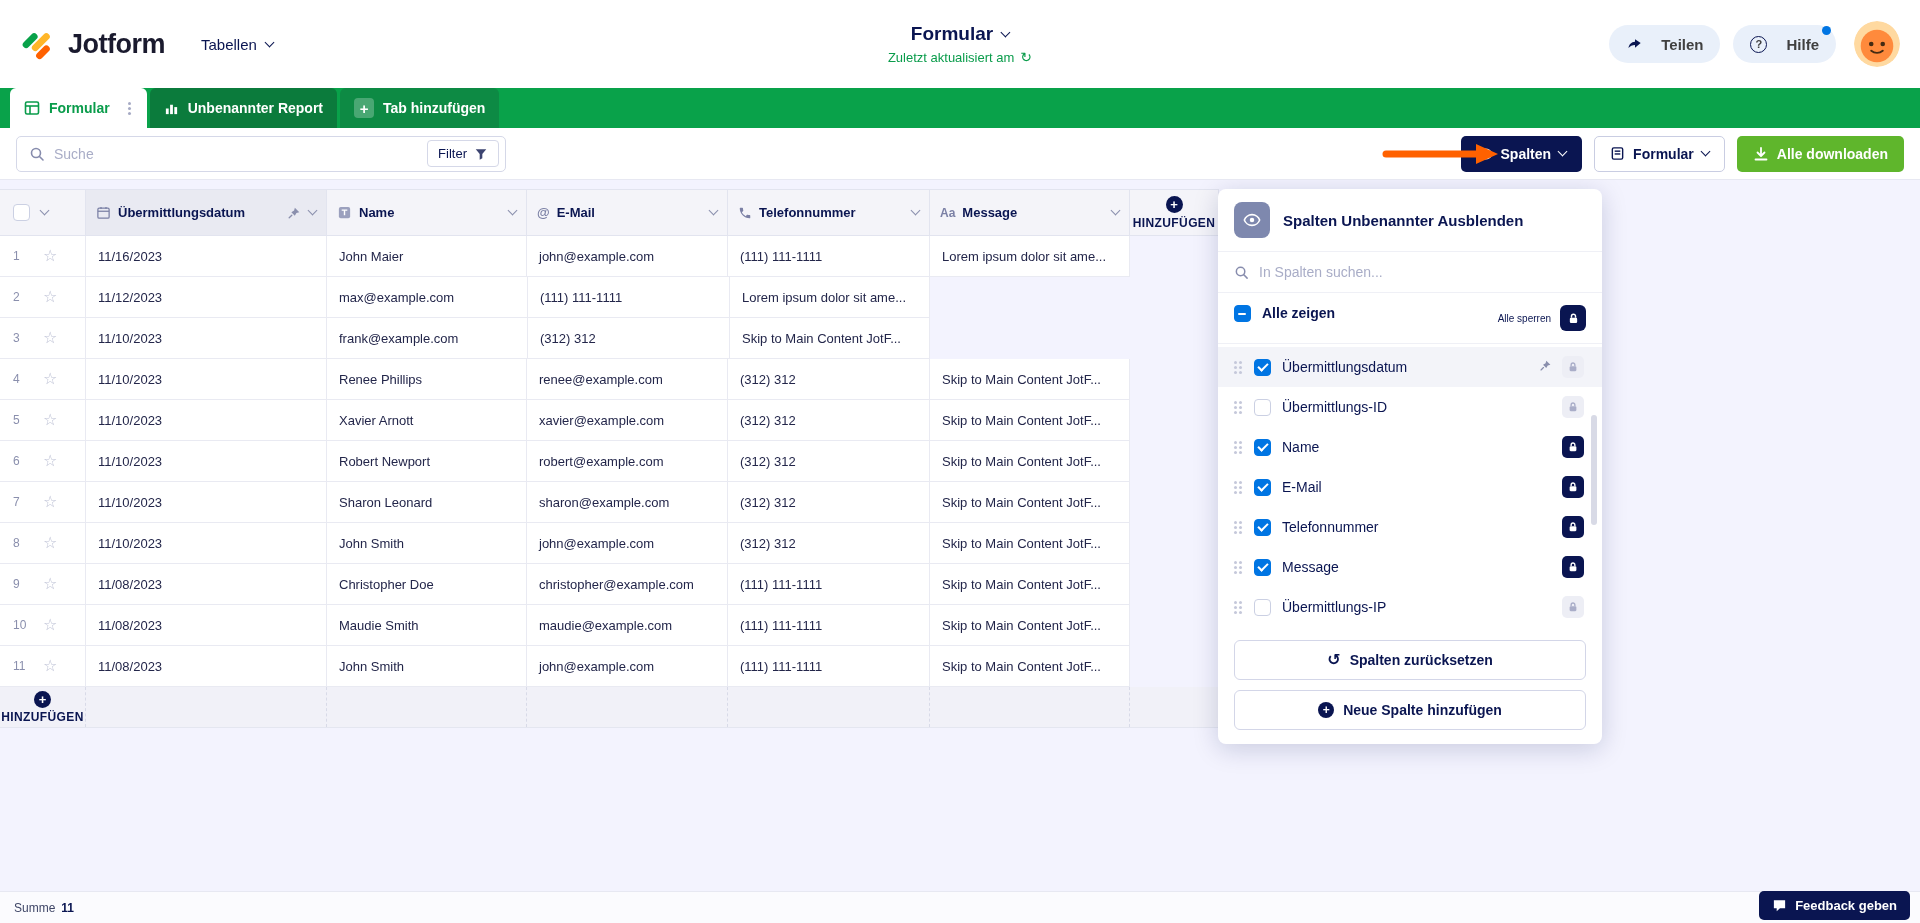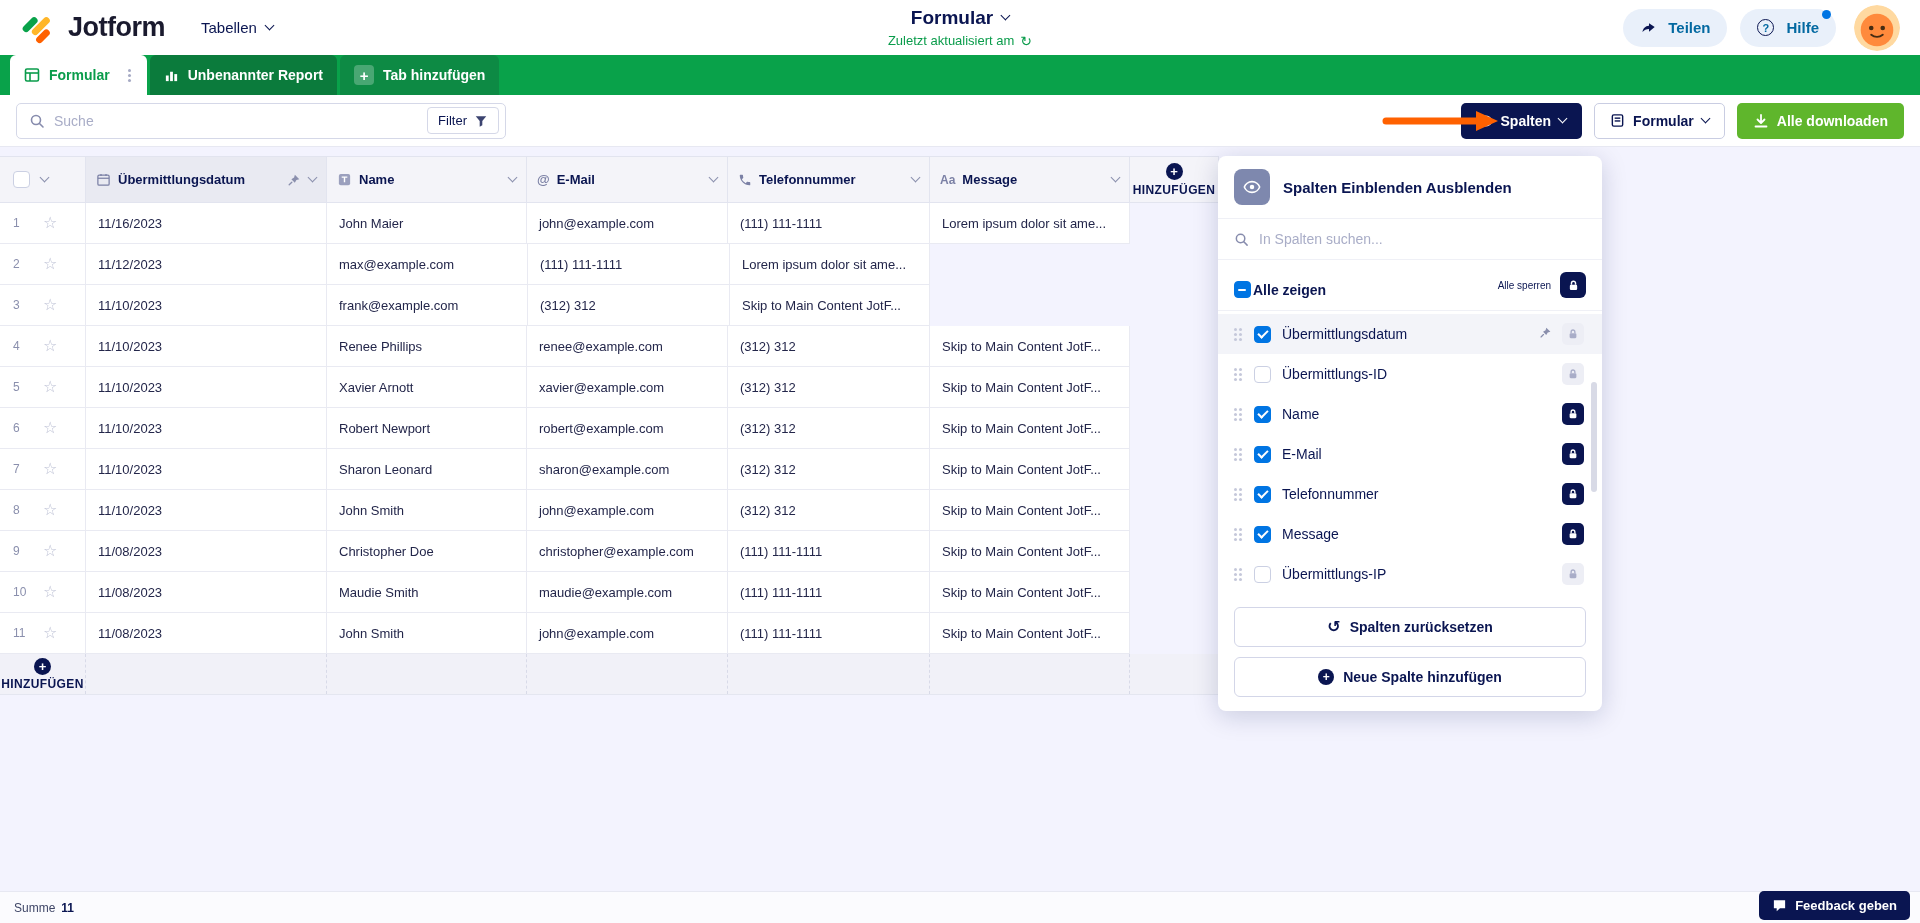--- a/index.html
+++ b/index.html
@@ -1,30 +1,30 @@
 <!DOCTYPE html>
 <html><head>
 <meta charset="utf-8">
 <style>
 *{margin:0;padding:0;box-sizing:border-box}
 html,body{width:1920px;height:923px;overflow:hidden}
 body{font-family:"Liberation Sans","DejaVu Sans",sans-serif;background:#F3F3FE;color:#0A1551}
 .app{width:1920px;height:923px;display:flex;flex-direction:column}
 
 
-.topbar{height:55px;background:#fff;display:flex;align-items:center;padding:0 20px;position:relative;flex:0 0 auto}
+.topbar{height:88px;background:#fff;display:flex;align-items:center;padding:0 20px;position:relative;flex:0 0 auto}
 .logo{display:flex;align-items:center;gap:10px;cursor:pointer}
 .logo-text{font-size:27px;font-weight:bold;color:#1A1A2E;letter-spacing:-.5px}
 .tables-menu{display:flex;align-items:center;gap:9px;margin-left:36px;font-size:15px;color:#0A1551;cursor:pointer}
 .center-title{position:absolute;left:50%;top:50%;transform:translate(-50%,-50%);text-align:center}
 .ct-row{display:flex;align-items:center;gap:9px;justify-content:center;font-size:19px;font-weight:bold;cursor:pointer}
 .ct-sub{margin-top:4px;font-size:13px;color:#0A9C4B;display:flex;gap:6px;justify-content:center;align-items:center}
 .refresh{font-size:14px;cursor:pointer}
 .top-right{margin-left:auto;display:flex;align-items:center;gap:13px}
-.pill{height:38px;border-radius:19px;background:#E9F0FA;display:flex;align-items:center;gap:12px;padding:8px 17px;font-size:15px;font-weight:bold;color:#0369a1;position:relative;cursor:pointer}
+.pill{height:38px;border-radius:19px;background:#E9F0FA;display:flex;align-items:center;gap:19px;padding:8px 17px;font-size:15px;font-weight:bold;color:#404040;position:relative;cursor:pointer}
 .dot{position:absolute;top:1px;right:5px;width:9px;height:9px;border-radius:50%;background:#0075E3}
 .qmark{width:17px;height:17px;border-radius:50%;border:1.7px solid #0A1551;font-size:11px;font-weight:bold;display:flex;align-items:center;justify-content:center}
 .avatar{width:46px;height:46px;border-radius:50%;overflow:hidden;margin-left:5px;cursor:pointer;flex:0 0 auto}
 
 
 .chev{display:inline-block;width:7px;height:7px;border-right:1.8px solid currentColor;border-bottom:1.8px solid currentColor;transform:rotate(45deg);margin-top:-4px}
 .chev.gray{color:#8A8FAD}
 
 
 .tabbar{height:40px;background:#09A24A;display:flex;align-items:stretch;padding-left:10px;flex:0 0 auto}
@@ -71,21 +71,21 @@
 .addlbl{font-size:12px;font-weight:bold;color:#0A1551;letter-spacing:.4px}
 
 
 .panel{position:absolute;left:1218px;top:9px;width:384px;background:#fff;border-radius:8px;box-shadow:0 5px 26px rgba(10,21,81,.18);z-index:20;padding-bottom:14px}
 .p-head{display:flex;align-items:center;gap:13px;padding:13px 16px}
 .p-icon{width:36px;height:36px;border-radius:8px;background:#7E88AE;display:flex;align-items:center;justify-content:center;flex:0 0 auto}
 .p-title{font-size:15px;font-weight:bold;color:#0A1551}
 .p-search{display:flex;align-items:center;gap:10px;padding:12px 16px;border-top:1px solid #EFF0F6;border-bottom:1px solid #EFF0F6}
 .p-search input{border:none;outline:none;flex:1;font-size:14px;color:#0A1551;font-family:inherit}
 .p-search input::placeholder{color:#A9ADC7}
-.p-allrow{display:flex;align-items:flex-end;gap:2px;padding:12px 16px;font-size:14px;font-weight:bold;border-bottom:1px solid #EFF0F6}
+.p-allrow{display:flex;align-items:flex-start;gap:11px;padding:12px 16px;font-size:14px;font-weight:bold;border-bottom:1px solid #EFF0F6}
 .p-allrow .aright{margin-left:auto;display:flex;align-items:center;gap:9px;font-size:10px;font-weight:normal}
 .locksq{width:26px;height:26px;border-radius:6px;background:#0A1551;color:#fff;display:flex;align-items:center;justify-content:center;cursor:pointer;flex:0 0 auto}
 .locksq.small{width:22px;height:22px;border-radius:5px}
 .locksq.dark{background:#0A1551;color:#fff}
 .locksq.light{background:#EDEEF5;color:#A9ADC8}
 .p-list{position:relative;padding:3px 0}
 .pitem{display:flex;align-items:center;gap:11px;padding:0 18px 0 16px;height:40px;font-size:14px;color:#0A1551;cursor:pointer}
 .pitem.hl{background:#F3F4F9}
 .pright{margin-left:auto;display:flex;align-items:center;gap:10px}
 .draghandle{display:flex;align-items:center;width:9px;height:16px;cursor:grab}
@@ -435,21 +435,21 @@
     </div>
 
     <div class="panel">
       <div class="p-head">
         <span class="p-icon">
           <svg width="18" height="18" viewBox="0 0 16 16">
             <path d="M8 3.2C4.6 3.2 2 5.7 1.2 8c.8 2.3 3.4 4.8 6.8 4.8s6-2.5 6.8-4.8C14 5.7 11.4 3.2 8 3.2z" fill="none" stroke="#fff" stroke-width="1.4"></path>
             <circle cx="8" cy="8" r="2" fill="#fff"></circle>
           </svg>
         </span>
-        <span class="p-title">Spalten Einblenden Ausblenden</span>
+        <span class="p-title">Spalten Unbenannter Ausblenden</span>
       </div>
       <div class="p-search">
         <svg width="15" height="15" viewBox="0 0 16 16">
           <circle cx="7" cy="7" r="4.5" fill="none" stroke="#878CAD" stroke-width="1.6"></circle>
           <line x1="10.5" y1="10.5" x2="14" y2="14" stroke="#878CAD" stroke-width="1.6" stroke-linecap="round"></line>
         </svg>
         <input placeholder="In Spalten suchen..." style="">
       </div>
       <div class="p-allrow">
         <span class="cb indet"></span>

